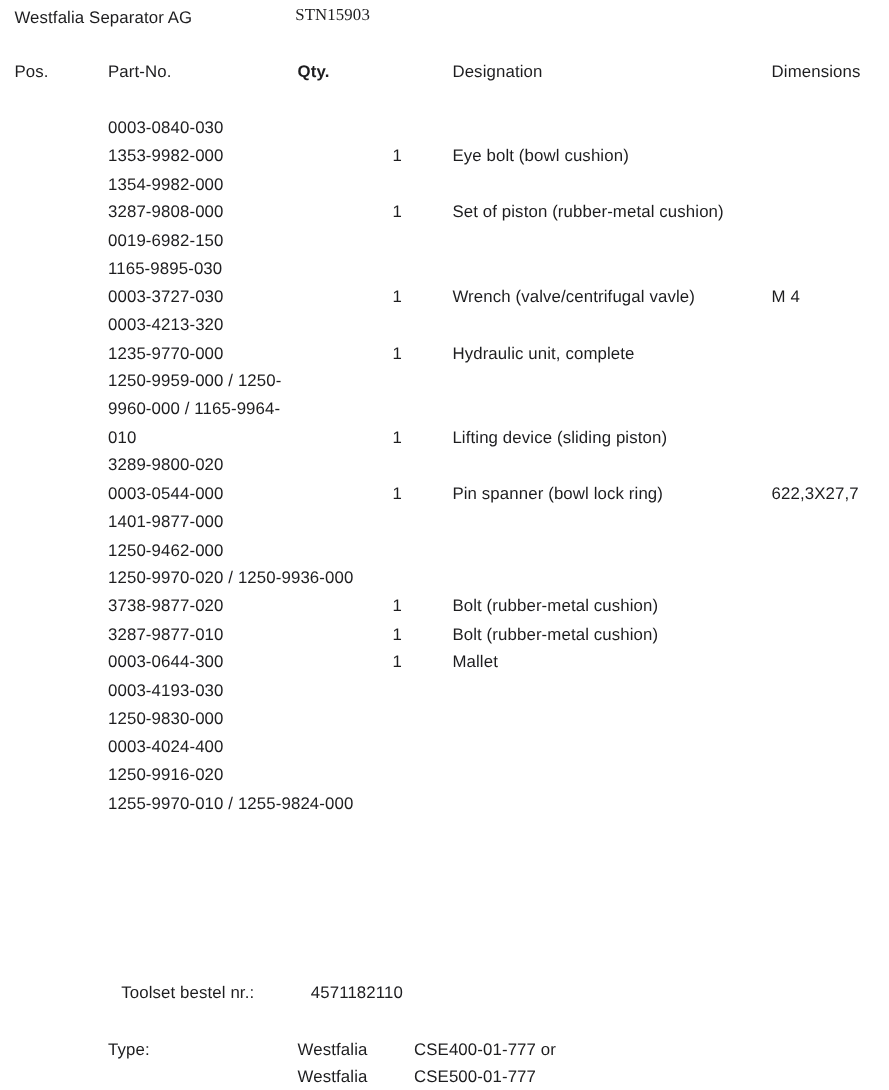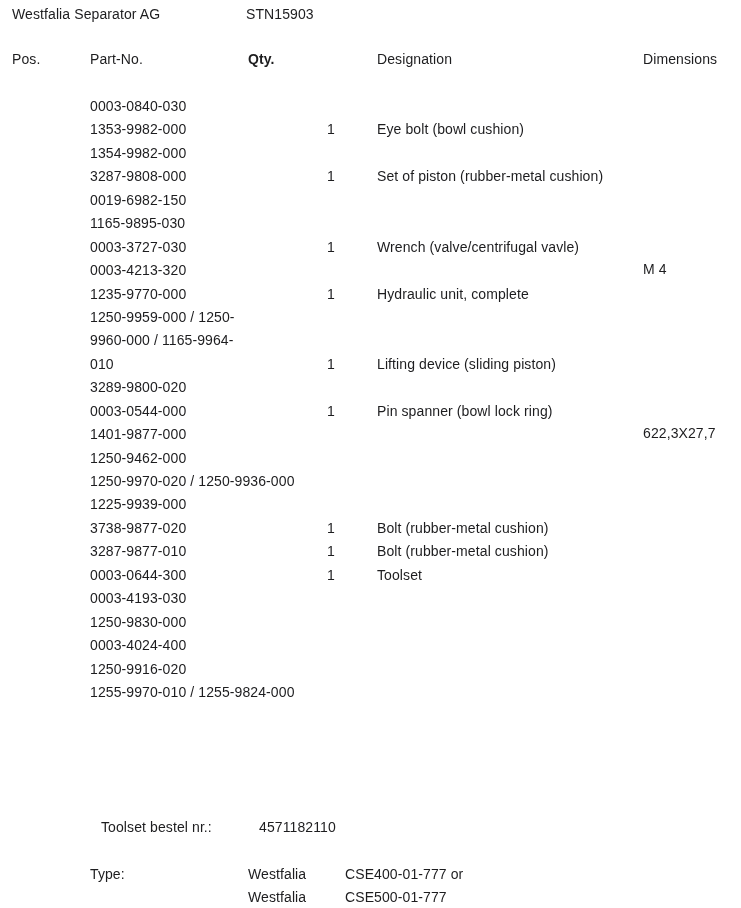--- a/index.html
+++ b/index.html
@@ -17,39 +17,39 @@
     width: 741px;
     height: 908px;
     background: #ffffff;
     overflow: hidden;
   }
   .page span { white-space: nowrap; }
 
   
   .doc-header span { position: absolute; top: 6px; }
   .company { left: 12px; }
-  .stn { left: 246px; }
+  .stn { left: 246px; font-family: Liberation Serif, serif; }
 
   
   .col-header span { position: absolute; top: 51px; }
   .h-pos   { left: 12px; }
   .h-part  { left: 90px; }
   .h-qty   { left: 248px; font-weight: bold; }
   .h-desig { left: 377px; }
   .h-dim   { left: 643px; }
 
   
   .rows { position: absolute; top: 95px; left: 0; right: 0; }
   .row  { position: relative; height: 23.45px; }
   .row span { position: absolute; line-height: 23.45px; }
   .c-pos   { left: 12px; }
   .c-part  { left: 90px; }
   .c-qty   { left: 327px; }
   .c-desig { left: 377px; }
-  .c-dim   { left: 643px; margin-top: 22px; }
+  .c-dim   { left: 643px; }
 
   
   .f-row { position: absolute; left: 0; right: 0; height: 20px; }
   .f-row span { position: absolute; top: 0; }
   .f-toolset { top: 819px; margin-left: 11px; }
   .f-type-1  { top: 866px; }
   .f-type-2  { top: 889px; }
   .f-label { left: 90px; }
   .f-col2  { left: 248px; }
   .f-col3  { left: 345px; }
@@ -202,27 +202,20 @@
   </div>
 
   <div class="row">
     <span class="c-pos"></span>
     <span class="c-part">1250-9970-020 / 1250-9936-000</span>
     <span class="c-qty"></span>
     <span class="c-desig"></span>
     <span class="c-dim"></span>
   </div>
 
-  <div class="row">
-    <span class="c-pos"></span>
-    <span class="c-part">1225-9939-000</span>
-    <span class="c-qty"></span>
-    <span class="c-desig"></span>
-    <span class="c-dim"></span>
-  </div>
 
   <div class="row">
     <span class="c-pos"></span>
     <span class="c-part">3738-9877-020</span>
     <span class="c-qty">1</span>
     <span class="c-desig">Bolt (rubber-metal cushion)</span>
     <span class="c-dim"></span>
   </div>
 
   <div class="row">
@@ -231,21 +224,21 @@
     <span class="c-qty">1</span>
     <span class="c-desig">Bolt (rubber-metal cushion)</span>
     <span class="c-dim"></span>
   </div>
 
 
   <div class="row">
     <span class="c-pos"></span>
     <span class="c-part">0003-0644-300</span>
     <span class="c-qty">1</span>
-    <span class="c-desig">Toolset</span>
+    <span class="c-desig">Mallet</span>
     <span class="c-dim"></span>
   </div>
 
   <div class="row">
     <span class="c-pos"></span>
     <span class="c-part">0003-4193-030</span>
     <span class="c-qty"></span>
     <span class="c-desig"></span>
     <span class="c-dim"></span>
   </div>

